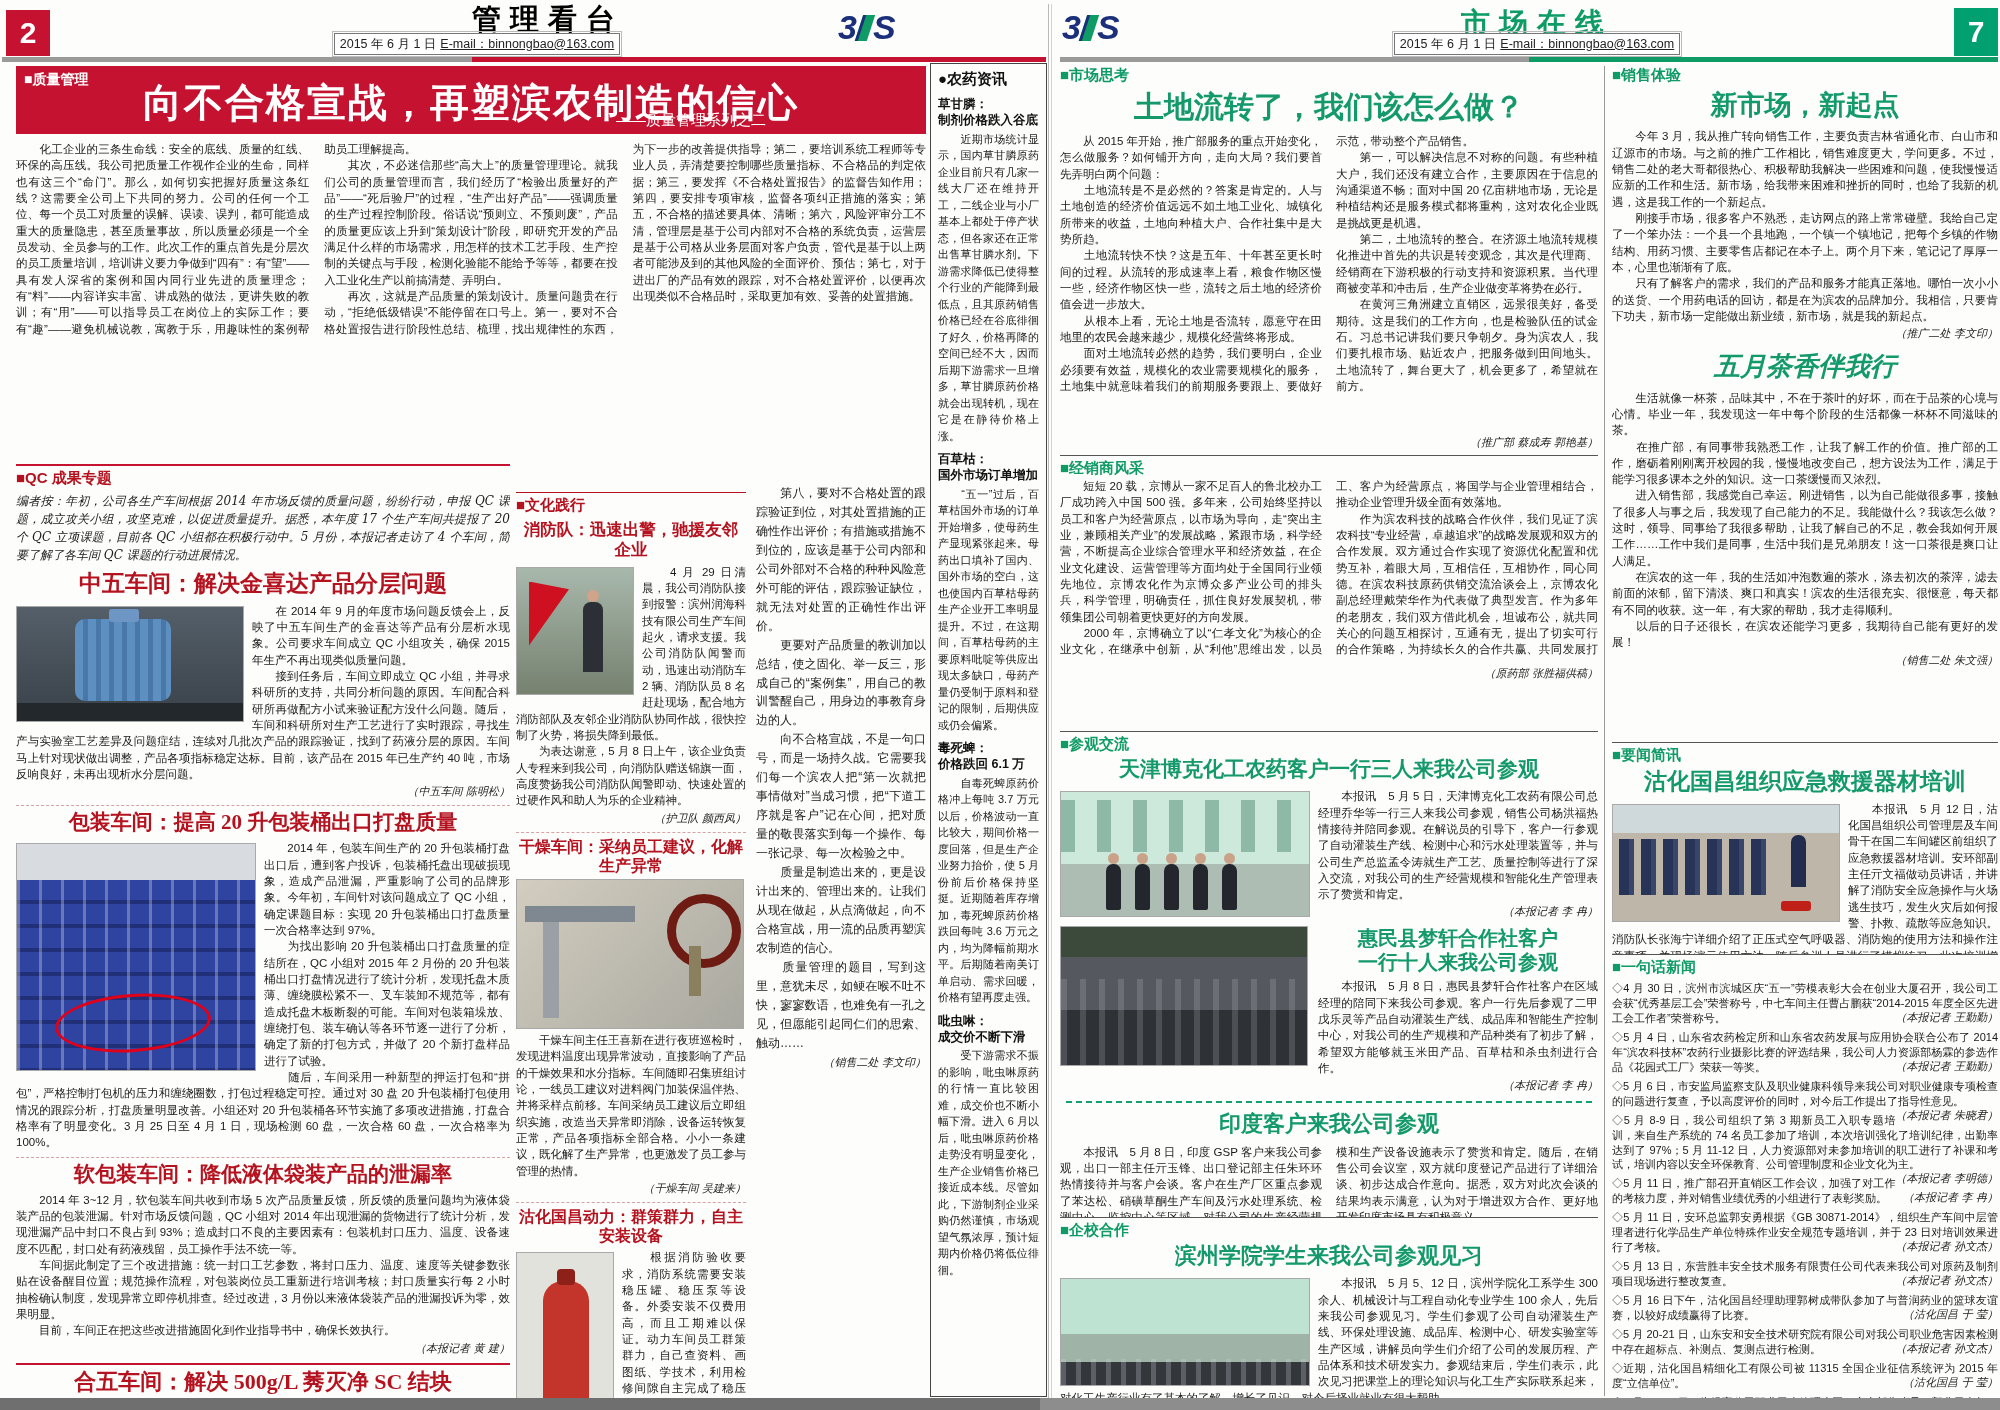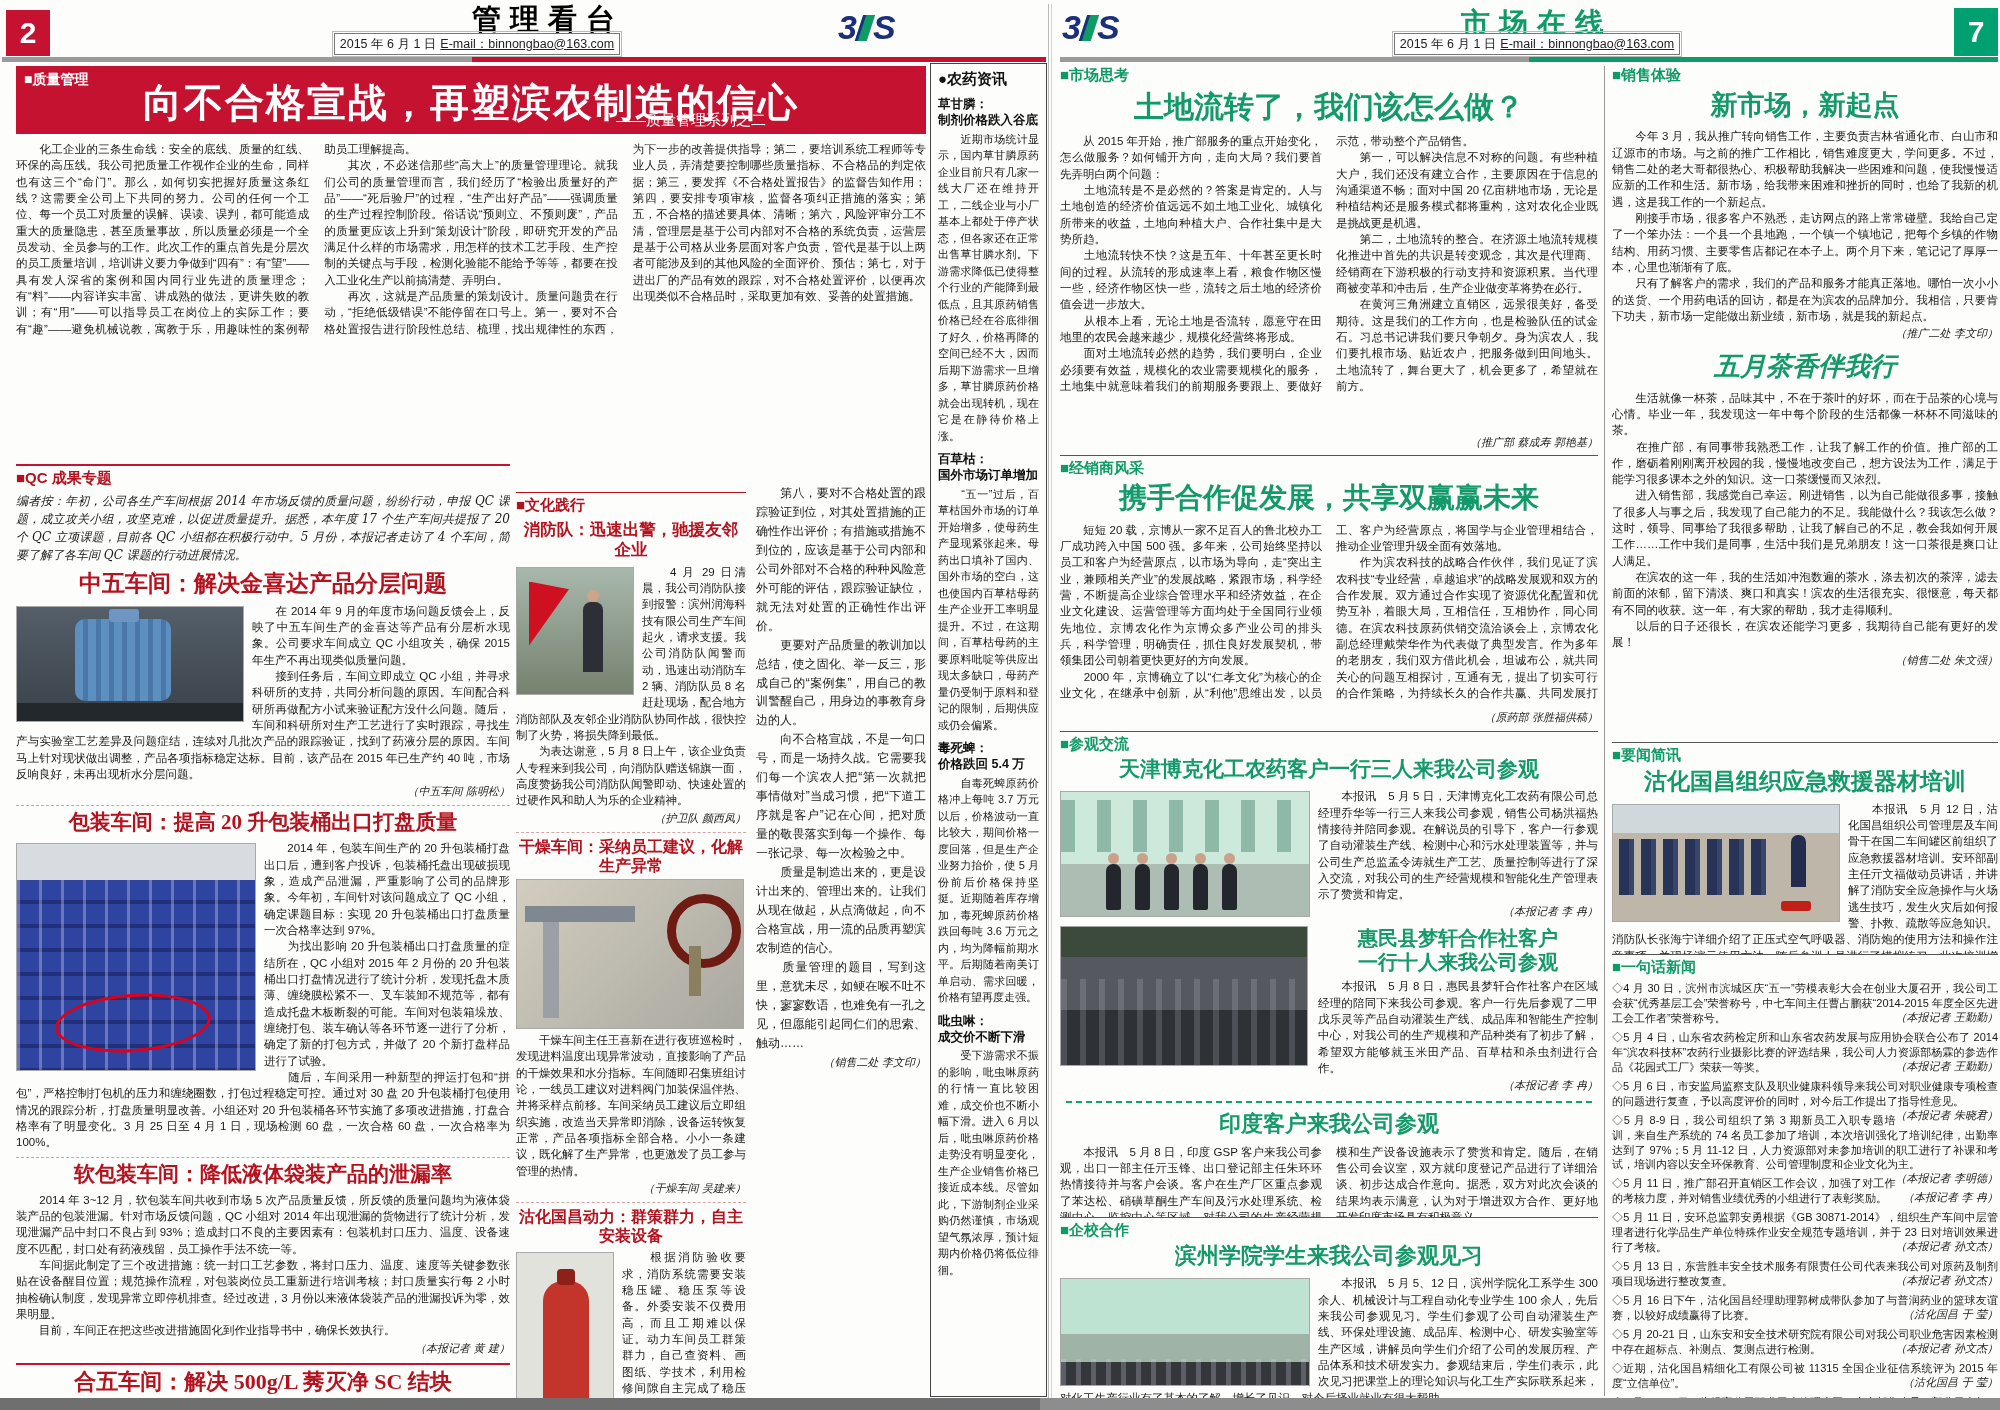--- a/index.html
+++ b/index.html
@@ -176,21 +176,21 @@
 
   <div class="sec" style="left:930px;top:63px;width:117px;height:1334px;border:1px solid #444;box-sizing:border-box;padding:6px 7px;">
     <div style="font-weight:bold;font-size:15px;">●农药资讯</div>
     <div class="pest-title">草甘膦：
 制剂价格跌入谷底</div>
     <div class="jt" style="font-size:11px;line-height:1.5;">　　近期市场统计显示，国内草甘膦原药企业目前只有几家一线大厂还在维持开工，二线企业与小厂基本上都处于停产状态，但各家还在正常出售草甘膦水剂。下游需求降低已使得整个行业的产能降到最低点，且其原药销售价格已经在谷底徘徊了好久，价格再降的空间已经不大，因而后期下游需求一旦增多，草甘膦原药价格就会出现转机，现在它是在静待价格上涨。</div>
     <div class="pest-title">百草枯：
 国外市场订单增加</div>
     <div class="jt" style="font-size:11px;line-height:1.5;">　　“五一”过后，百草枯国外市场的订单开始增多，使母药生产显现紧张起来。母药出口填补了国内、国外市场的空白，这也使国内百草枯母药生产企业开工率明显提升。不过，在这期间，百草枯母药的主要原料吡啶等供应出现太多缺口，母药产量仍受制于原料和登记的限制，后期供应或仍会偏紧。</div>
     <div class="pest-title">毒死蜱：
-价格跌回 5.4 万</div>
+价格跌回 6.1 万</div>
     <div class="jt" style="font-size:11px;line-height:1.5;">　　自毒死蜱原药价格冲上每吨 3.7 万元以后，价格波动一直比较大，期间价格一度回落，但是生产企业努力抬价，使 5 月份前后价格保持坚挺。近期随着库存增加，毒死蜱原药价格跌回每吨 3.6 万元之内，均为降幅前期水平。后期随着南美订单启动、需求回暖，价格有望再度走强。</div>
     <div class="pest-title">吡虫啉：
 成交价不断下滑</div>
     <div class="jt" style="font-size:11px;line-height:1.5;">　　受下游需求不振的影响，吡虫啉原药的行情一直比较困难，成交价也不断小幅下滑。进入 6 月以后，吡虫啉原药价格走势没有明显变化，生产企业销售价格已接近成本线。尽管如此，下游制剂企业采购仍然谨慎，市场观望气氛浓厚，预计短期内价格仍将低位徘徊。</div>
   </div>
 </div>
 
 <div class="page-gutter"></div>
 <div class="page-gutter2"></div>
 
@@ -226,21 +226,20 @@
 　　从根本上看，无论土地是否流转，愿意守在田地里的农民会越来越少，规模化经营终将形成。
 　　面对土地流转必然的趋势，我们要明白，企业必须要有效益，规模化的农业需要规模化的服务，土地集中就意味着我们的前期服务要跟上、要做好示范，带动整个产品销售。
 　　第一，可以解决信息不对称的问题。有些种植大户，我们还没有建立合作，主要原因在于信息的沟通渠道不畅；面对中国 20 亿亩耕地市场，无论是种植结构还是服务模式都将重构，这对农化企业既是挑战更是机遇。
 　　第二，土地流转的整合。在济源土地流转规模化推进中首先的共识是转变观念，其次是代理商、经销商在下游积极的行动支持和资源积累。当代理商被变革和冲击后，生产企业做变革将势在必行。
 　　在黄河三角洲建立直销区，远景很美好，备受期待。这是我们的工作方向，也是检验队伍的试金石。习总书记讲我们要只争朝夕。身为滨农人，我们要扎根市场、贴近农户，把服务做到田间地头。土地流转了，舞台更大了，机会更多了，希望就在前方。</div>
     <div class="byline">（推广部 蔡成寿 郭艳基）</div>
   </div>
 
   <div class="sec rule-top-dark" style="left:8px;top:455px;width:538px;height:272px;">
     <div class="label-green">■经销商风采</div>
-    <div class="hl hl-green" style="font-size:28px;margin:3px 0 7px;">携手合作促发展，共享双赢赢未来</div>
     <div class="jt cols2" style="height:186px;overflow:hidden;">　　短短 20 载，京博从一家不足百人的鲁北校办工厂成功跨入中国 500 强。多年来，公司始终坚持以员工和客户为经营原点，以市场为导向，走“突出主业，兼顾相关产业”的发展战略，紧跟市场，科学经营，不断提高企业综合管理水平和经济效益，在企业文化建设、运营管理等方面均处于全国同行业领先地位。京博农化作为京博众多产业公司的排头兵，科学管理，明确责任，抓住良好发展契机，带领集团公司朝着更快更好的方向发展。
 　　2000 年，京博确立了以“仁孝文化”为核心的企业文化，在继承中创新，从“利他”思维出发，以员工、客户为经营原点，将国学与企业管理相结合，推动企业管理升级全面有效落地。
 　　作为滨农科技的战略合作伙伴，我们见证了滨农科技“专业经营，卓越追求”的战略发展观和双方的合作发展。双方通过合作实现了资源优化配置和优势互补，着眼大局，互相信任，互相协作，同心同德。在滨农科技原药供销交流洽谈会上，京博农化副总经理戴荣华作为代表做了典型发言。作为多年的老朋友，我们双方借此机会，坦诚布公，就共同关心的问题互相探讨，互通有无，提出了切实可行的合作策略，为持续长久的合作共赢、共同发展打下了坚实的基础。
 　　春华秋实，商路漫漫，希望大家在理解、信任与激励中，一起成长，一起发展！</div>
     <div class="byline">（原药部 张胜福供稿）</div>
   </div>
 
   <div class="sec rule-top-dark" style="left:8px;top:731px;width:538px;height:482px;">
     <div class="label-green">■参观交流</div>
     <div class="hl hl-green" style="font-size:21px;margin:3px 0 6px;">天津博克化工农药客户一行三人来我公司参观</div>

